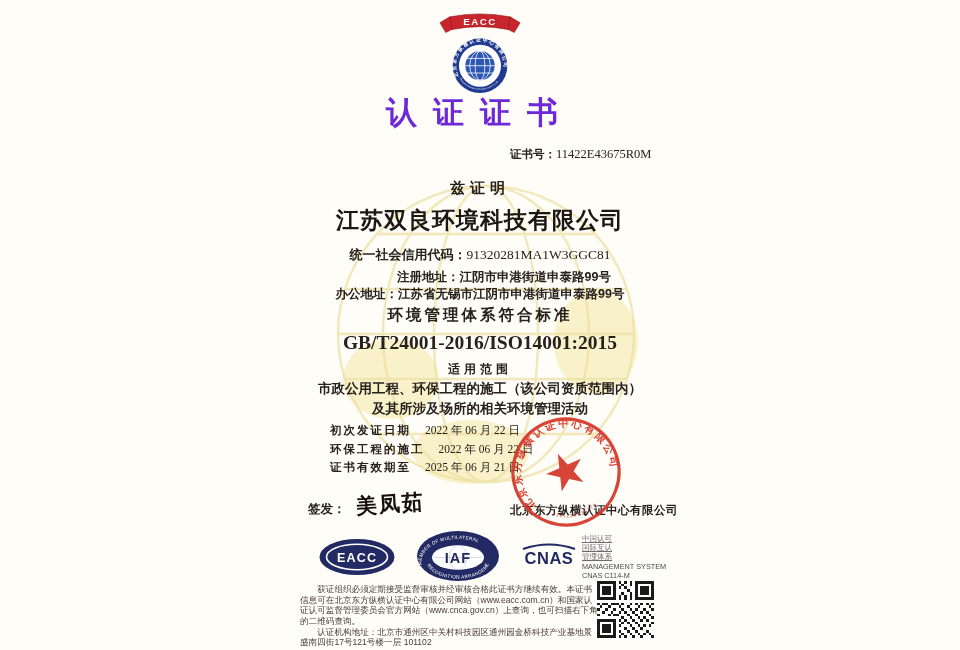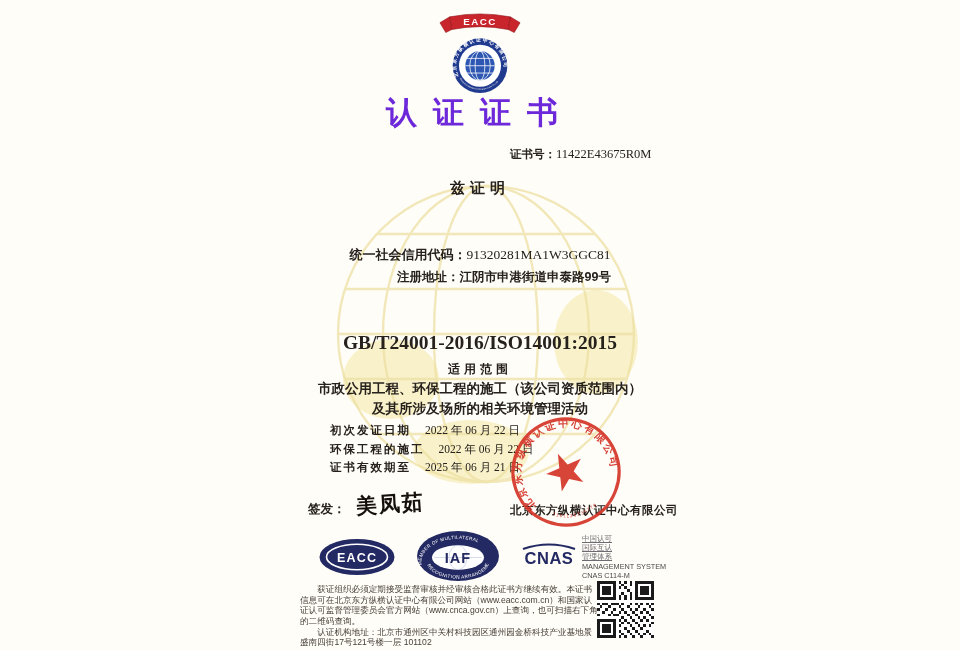--- a/index.html
+++ b/index.html
@@ -111,29 +111,34 @@
     </g>
   </svg>
 
   <div class="abs centered cert-title">认证证书</div>
 
   <div class="abs cert-no">
     <span class="lbl">证书号：</span><span class="val">11422E43675R0M</span>
   </div>
 
   <div class="abs centered declare">兹证明</div>
+  <div class="abs centered company">江苏双良环境科技有限公司</div>
 
   <div class="abs centered credit">
     <span>统一社会信用代码：</span><span class="val">91320281MA1W3GGC81</span>
   </div>
 
   <div class="abs centered addr addr1">
     <span>注册地址：</span><span>江阴市申港街道申泰路99号</span>
   </div>
-
+  <div class="abs centered addr addr2">
+    <span>办公地址：</span><span>江苏省无锡市江阴市申港街道申泰路99号</span>
+  </div>
+
+  <div class="abs centered system">环境管理体系符合标准</div>
   <div class="abs centered standard">GB/T24001-2016/ISO14001:2015</div>
   <div class="abs centered scope-title">适用范围</div>
   <div class="abs centered scope scope-l2">及其所涉及场所的相关环境管理活动</div>
   <div class="abs centered scope scope-l1">市政公用工程、环保工程的施工（该公司资质范围内）</div>
 
   <div class="abs dates">
     <div class="date-row">
       <span class="d-label">初次发证日期</span><span class="d-value">2022 年 06 月 22 日</span>
     </div>
     <div class="date-row">

